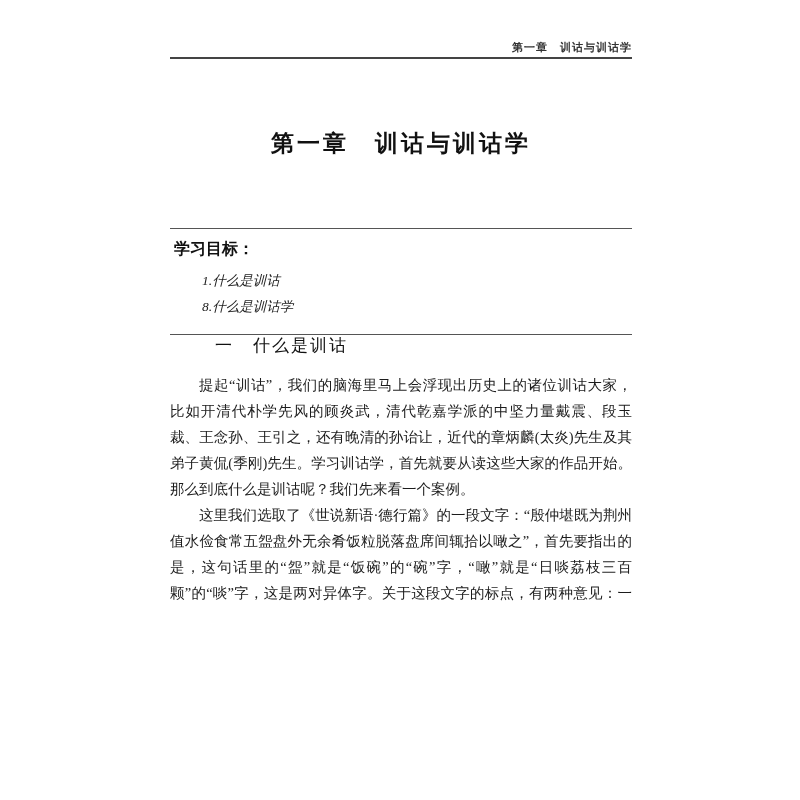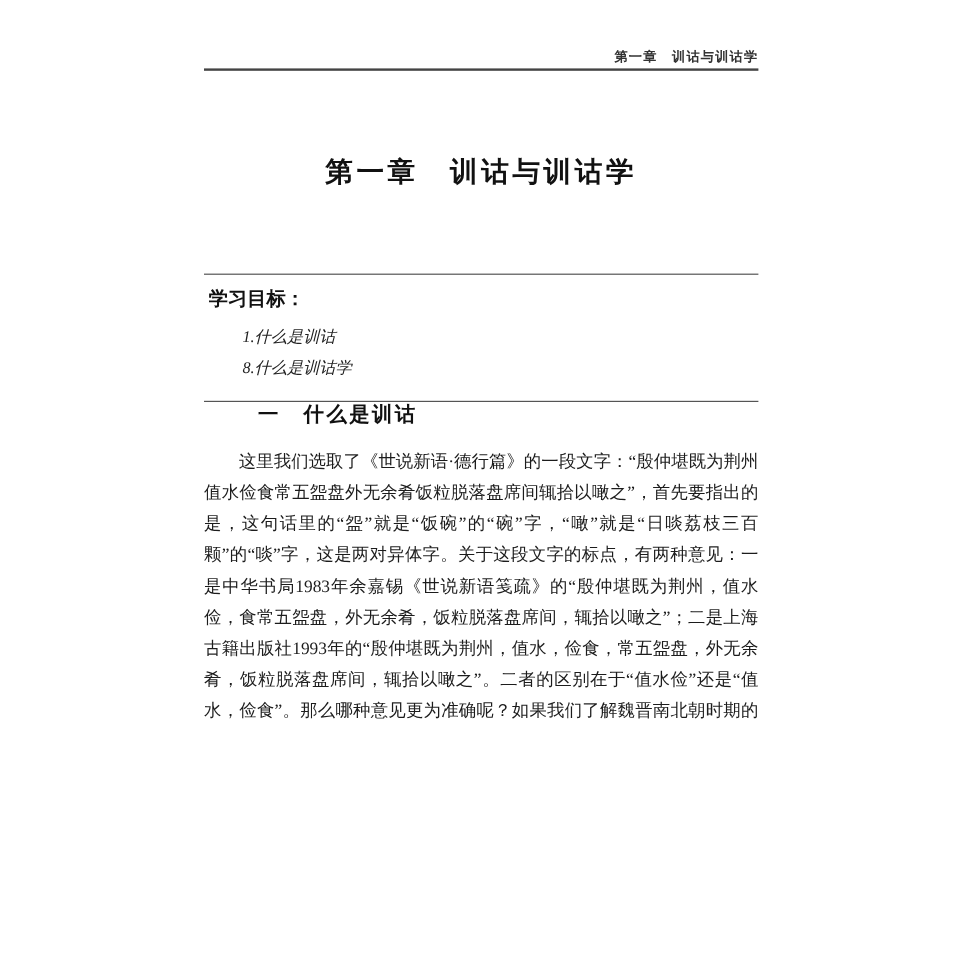--- a/index.html
+++ b/index.html
@@ -73,21 +73,21 @@
     line-height: 26px;
   }
   .section-heading {
     position: absolute;
     top: 334px;
     left: 170px;
     right: 168px;
     margin: 0;
     padding-left: 45px;
     font-size: 17px;
-    font-weight: bold;
+    font-weight: normal;
     letter-spacing: 2px;
     color: #111;
     font-family: "Liberation Sans", "DejaVu Sans", sans-serif;
   }
   .body-text {
     position: absolute;
     top: 372px;
     left: 170px;
     right: 168px;
   }
@@ -124,18 +124,19 @@
 
   <section class="objectives">
     <div class="objectives-heading">学习目标：</div>
     <div class="objectives-item">1.什么是训诂</div>
     <div class="objectives-item">8.什么是训诂学</div>
   </section>
 
   <h2 class="section-heading">一　什么是训诂</h2>
 
   <div class="body-text">
+    <p class="body-para">提起“训诂”，我们的脑海里马上会浮现出历史上的诸位训诂大家，比如开清代朴学先风的顾炎武，清代乾嘉学派的中坚力量戴震、段玉裁、王念孙、王引之，还有晚清的孙诒让，近代的章炳麟(太炎)先生及其弟子黄侃(季刚)先生。学习训诂学，首先就要从读这些大家的作品开始。那么到底什么是训诂呢？我们先来看一个案例。</p>
     <p class="body-para">这里我们选取了《世说新语·德行篇》的一段文字：“殷仲堪既为荆州值水俭食常五盌盘外无余肴饭粒脱落盘席间辄拾以噉之”，首先要指出的是，这句话里的“盌”就是“饭碗”的“碗”字，“噉”就是“日啖荔枝三百颗”的“啖”字，这是两对异体字。关于这段文字的标点，有两种意见：一是中华书局1983年余嘉锡《世说新语笺疏》的“殷仲堪既为荆州，值水俭，食常五盌盘，外无余肴，饭粒脱落盘席间，辄拾以噉之”；二是上海古籍出版社1993年的“殷仲堪既为荆州，值水，俭食，常五盌盘，外无余肴，饭粒脱落盘席间，辄拾以噉之”。二者的区别在于“值水俭”还是“值水，俭食”。那么哪种意见更为准确呢？如果我们了解魏晋南北朝时期的语料，很快就会作出判断，应该是前者。因为“俭”在这里应作“饥馑、歉收”讲，值，遇到、碰上；水俭，就是“因水灾而歉收”。</p>
   </div>
 
   <div class="page-footer">1</div>
 
 </div>
 
 </body></html>

